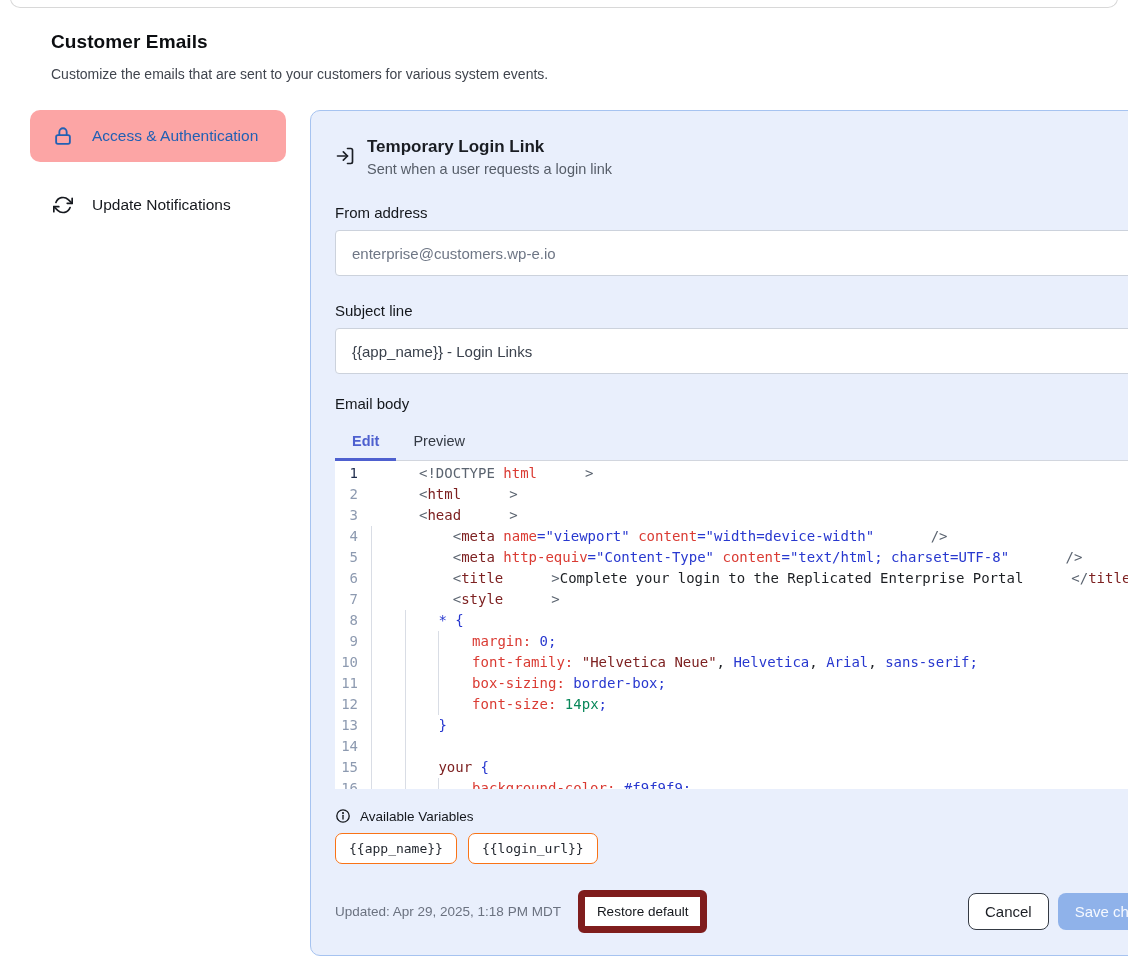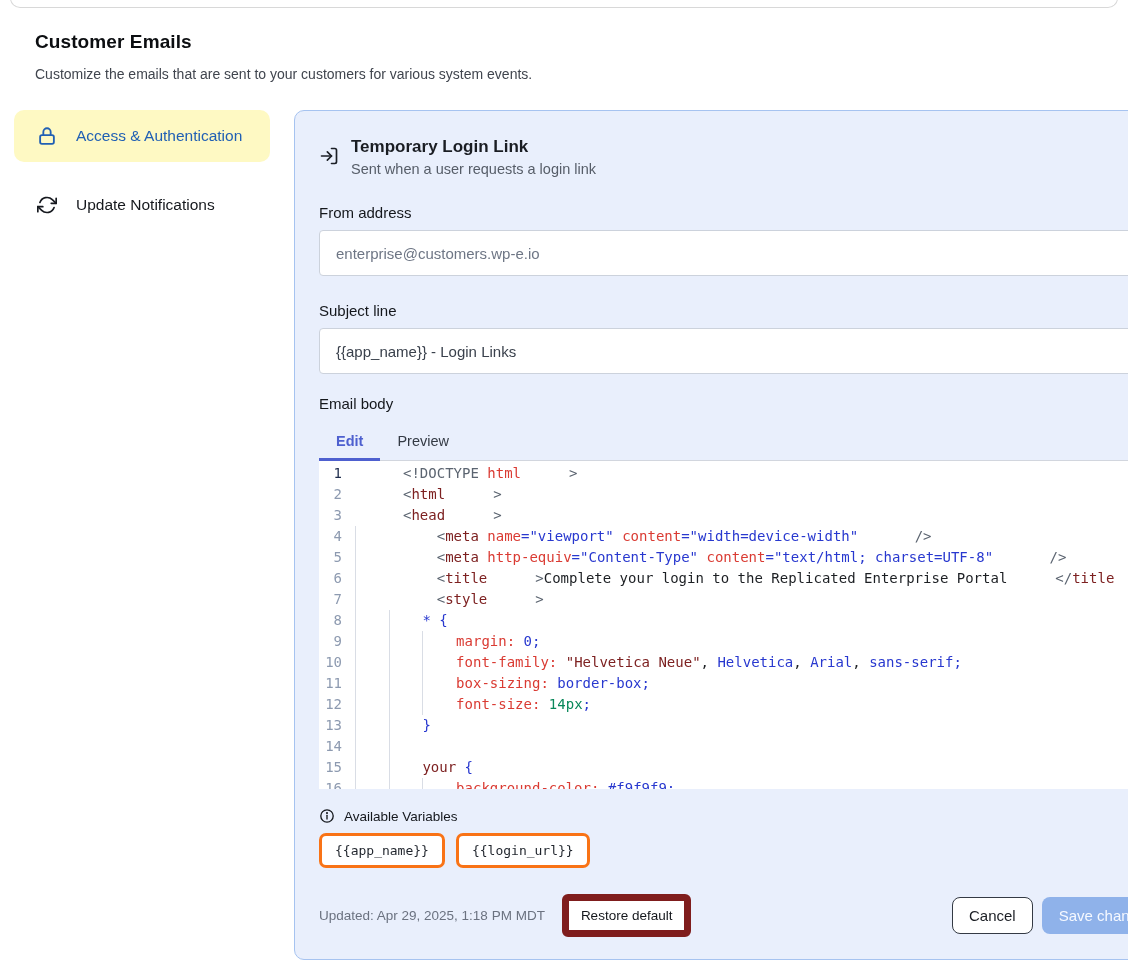--- a/index.html
+++ b/index.html
@@ -1,36 +1,36 @@
 <!DOCTYPE html>
 <html><head>
 <meta charset="utf-8">
 <style>
   * { margin:0; padding:0; box-sizing:border-box; }
   html,body { width:1128px; height:980px; background:#ffffff; overflow:hidden;
     font-family:"Liberation Sans", sans-serif; color:#16191f; }
-  .page { position:relative; width:1128px; height:763px; }
+  .page { position:relative; width:1128px; height:763px;padding-left:16px; }
 
   
   .top-strip { position:absolute; left:10px; right:10px; top:-8px; height:16px;
     background:#fff; border:1px solid #d8d8d8; border-top:none;
     border-radius:0 0 10px 10px; }
 
   .content { padding:31px 20px 0 14px; }
   .page-title { margin-left:21px; font-size:19px; font-weight:700; color:#0c0e11; letter-spacing:.1px; }
   .page-subtitle { margin-left:21px; margin-top:13px; font-size:14px; color:#40454e; }
 
   .layout { display:flex; margin-top:28px; align-items:flex-start; }
 
   
   .sidebar { width:256px; flex:none; }
   .side-item { display:flex; align-items:center; gap:18px; padding:14px 16px 14px 22px;
     border-radius:10px; cursor:pointer; font-size:15.5px; font-weight:500; color:#15181d; }
   .side-item + .side-item { margin-top:17px; }
-  .side-item.active { background:#fef9c3; color:#2160b4; }
+  .side-item.active { background:#fca5a5; color:#2160b4; }
   .side-item .ic { flex:none; width:22px; height:22px; display:flex; align-items:center; justify-content:center; }
   .side-item .lbl { line-height:1.55; }
 
   
   .panel { flex:1; margin-left:24px; background:#e9effc; border:1px solid #a6c3f0;
     border-radius:10px; padding:26px 25px 22px 24px; }
 
   .panel-head { display:flex; align-items:flex-start; gap:12px; }
   .panel-head .ic { flex:none; margin-top:9px; }
   .panel-head .txt { flex:1; }
@@ -73,21 +73,21 @@
   .tk-num { color:#09885a; }
   .sb { position:absolute; top:0; right:0; width:13px; height:100%;
     background:#fbfbf9; border-left:1px solid #e6e6e3; }
   .sb-thumb { position:absolute; top:0; left:0; right:0; height:6px; background:#4e535a; cursor:pointer; }
 
   
   .vars-row { display:flex; align-items:center; gap:9px; margin-top:19px; }
   .vars-label { font-size:13.5px; color:#14171c; }
   .chips { display:flex; gap:11px; margin-top:9px; }
   .chip { font-family:"DejaVu Sans Mono", monospace; font-size:13px; color:#1f242c;
-    background:#fff; border:3px solid #f97316; border-radius:7px; padding:7px 13px; cursor:pointer; }
+    background:#fff; border:1px solid #f97316; border-radius:7px; padding:7px 13px; cursor:pointer; }
 
   
   .footer { display:flex; align-items:center; margin-top:26px; }
   .updated { font-size:13.5px; color:#6b7280; }
   .btn { font-family:"Liberation Sans", sans-serif; cursor:pointer; background:#fff; }
   .btn-restore { margin-left:17px; font-size:13.5px; color:#14171c;
     border:7px solid #7f1d1d; border-radius:6px; padding:7px 12px; }
   .spacer { flex:1; }
   .btn-cancel { font-size:15px; color:#1b1e24; border:1px solid #343a44;
     border-radius:8px; padding:9px 16px; }

